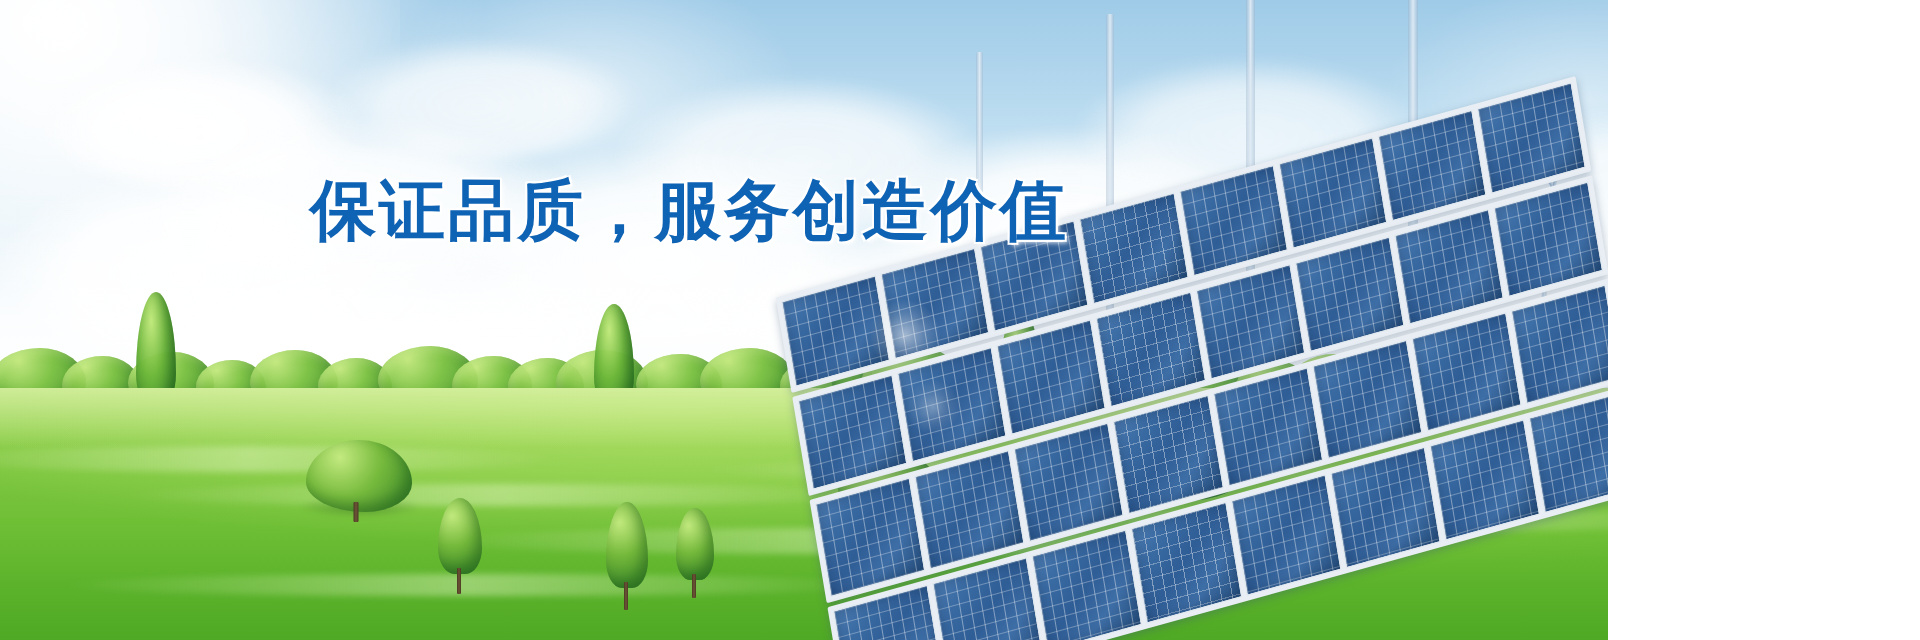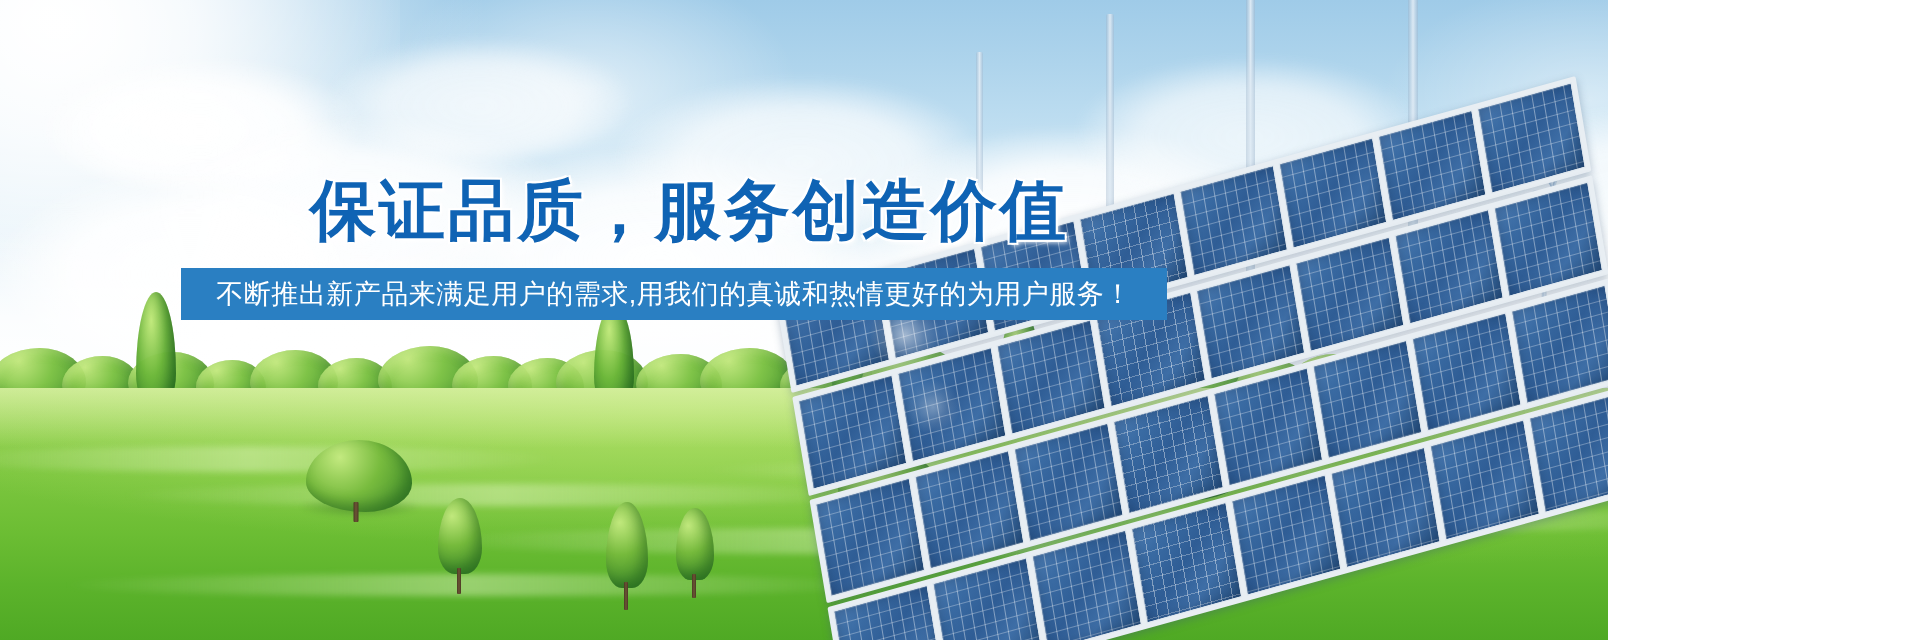--- a/index.html
+++ b/index.html
@@ -435,17 +435,14 @@
         <div class="cellgrid" style="flex:1"></div>
           <div class="cellgrid" style="flex:1"></div>
       </div>
     </div>
     <div class="solar-glare" style="left:22px; top:60px; width:70px; height:70px;"></div>
     <div class="solar-glare" style="left:58px; top:140px; width:54px; height:54px; opacity:.6;"></div>
   </div>
 
   <div class="headline">保证品质，服务创造价值</div>
 
-  <div class="subbar">
-    <span class="subbar-text">不断推出新产品来满足用户的需求,用我们的真诚和热情更好的为用户服务！</span>
-  </div>
 
 </div>
 
 </body></html>

